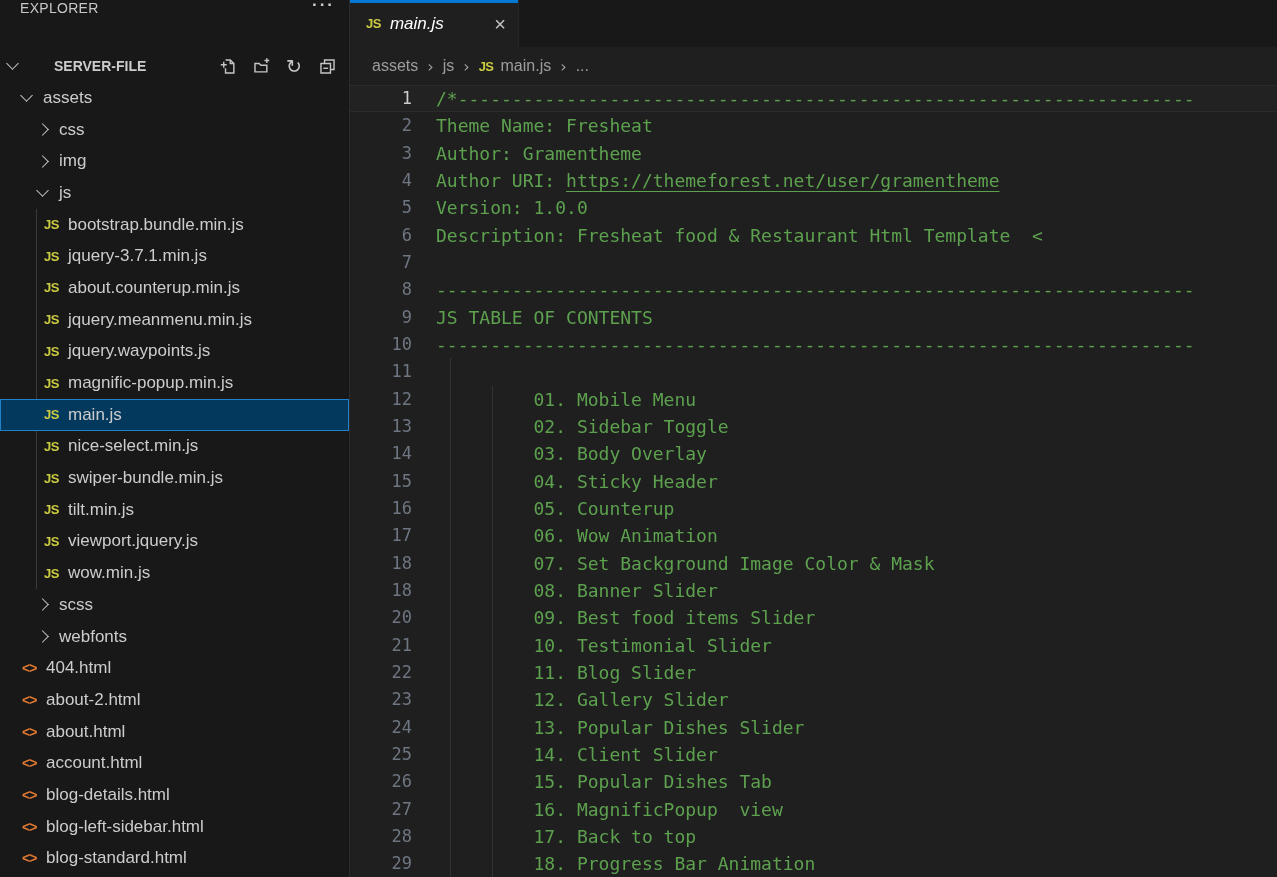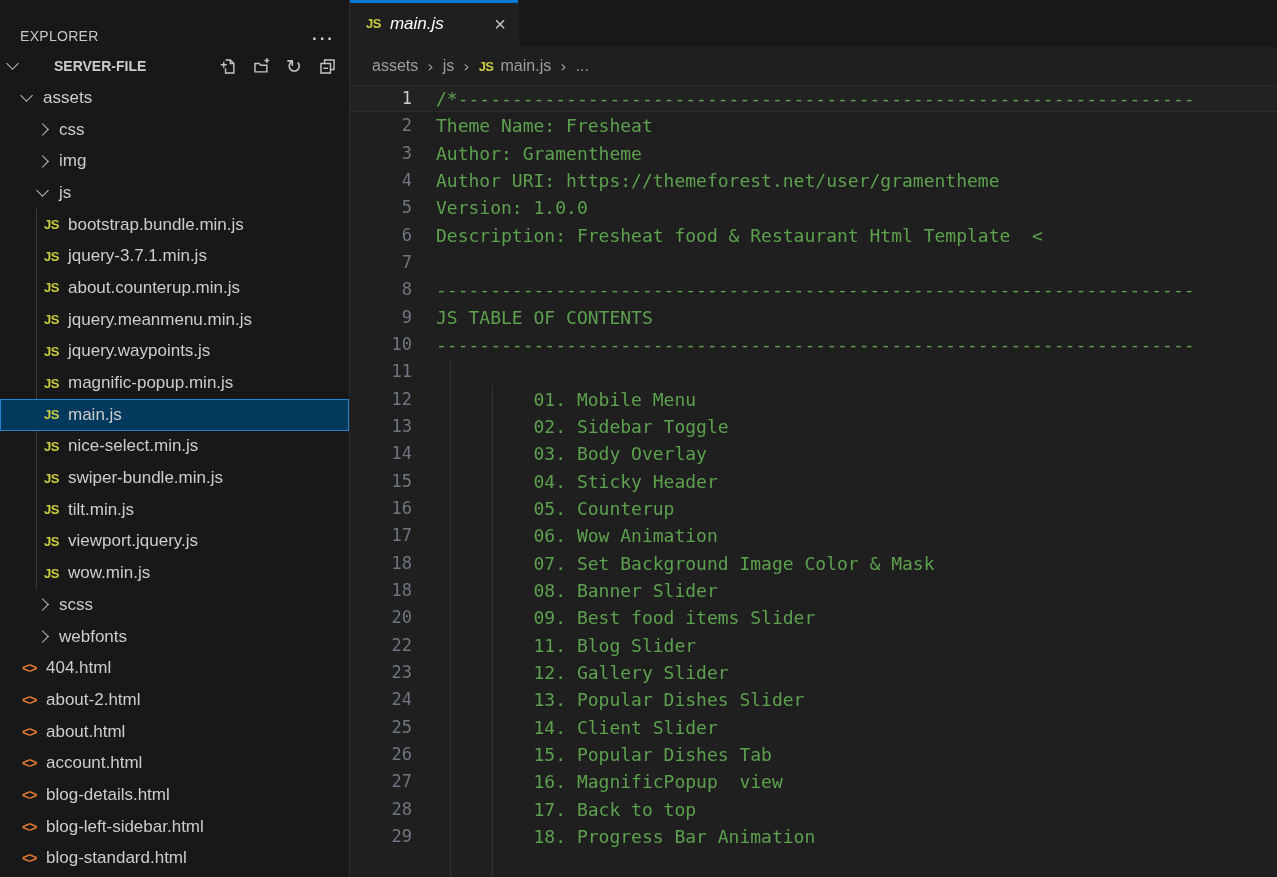--- a/index.html
+++ b/index.html
@@ -8,21 +8,21 @@
     position:relative; width:1277px; height:877px; overflow:hidden;
     background:#1f1f1f; font-family:"Liberation Sans", sans-serif;
     -webkit-font-smoothing:antialiased;
   }
   
   .sidebar {
     position:absolute; left:0; top:0; width:350px; height:877px;
     background:#181818; border-right:1px solid #2b2b2b;
   }
   .exp-header {
-    height:44px; display:flex; align-items:flex-end;
+    height:44px; display:flex; align-items:flex-start;
     padding:0 14px 0 20px; color:#cccccc;
   }
   .exp-title { font-size:14px; color:#c8c8c8; letter-spacing:.3px; }
   .more-dots {
     margin-left:auto; color:#cccccc; font-size:17px; font-weight:700;
     letter-spacing:2px; cursor:pointer; line-height:10px;
   }
   .section-row {
     height:32px; margin-top:6px; display:flex; align-items:center;
     padding:0 12px 0 8px; color:#cccccc;
@@ -85,21 +85,21 @@
   .ln {
     flex:none; width:62px; text-align:right;
     font-family:"DejaVu Sans Mono", monospace; font-size:17px; line-height:27.34px;
     color:#6e7681;
   }
   .crow.cur .ln { color:#cccccc; }
   .lc {
     margin:0 0 0 24px; font-family:"DejaVu Sans Mono", monospace;
     font-size:18px; line-height:27.34px; color:#5da14f; white-space:pre;
   }
-  .lc .lnk { text-underline-offset:4px; }
+  .lc .lnk { text-decoration:underline; text-underline-offset:4px; }
 </style>
 </head>
 <body>
 
 <div class="app">
 
   <aside class="sidebar">
     <div class="exp-header">
       <span class="exp-title">EXPLORER</span>
       <span class="more-dots">···</span>
@@ -339,20 +339,24 @@
         </div>
         <div class="crow">
           <span class="ln">18</span>
           <pre class="lc">         08. Banner Slider</pre>
         </div>
         <div class="crow">
           <span class="ln">20</span>
           <pre class="lc">         09. Best food items Slider</pre>
         </div>
         <div class="crow">
+          <span class="ln">21</span>
+          <pre class="lc">         10. Testimonial Slider</pre>
+        </div>
+        <div class="crow">
           <span class="ln">22</span>
           <pre class="lc">         11. Blog Slider</pre>
         </div>
         <div class="crow">
           <span class="ln">23</span>
           <pre class="lc">         12. Gallery Slider</pre>
         </div>
         <div class="crow">
           <span class="ln">24</span>
           <pre class="lc">         13. Popular Dishes Slider</pre>

